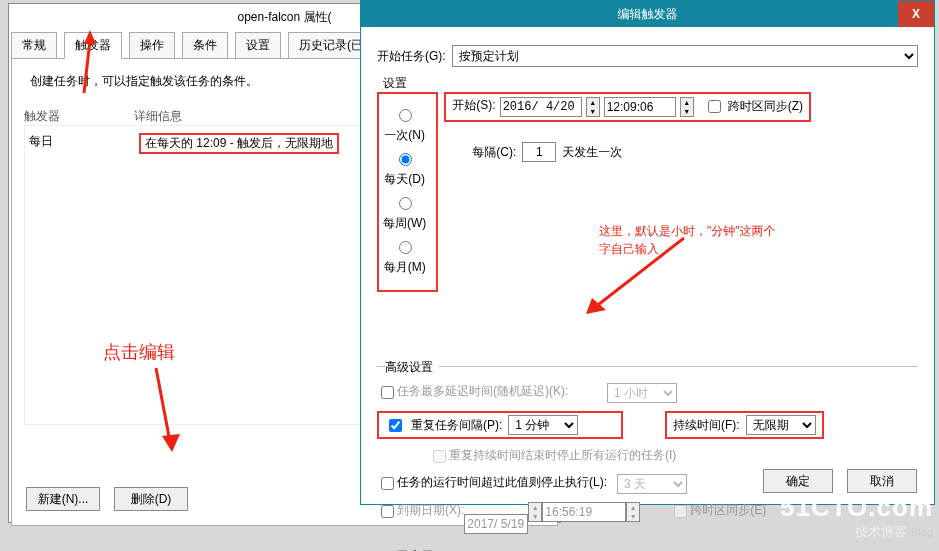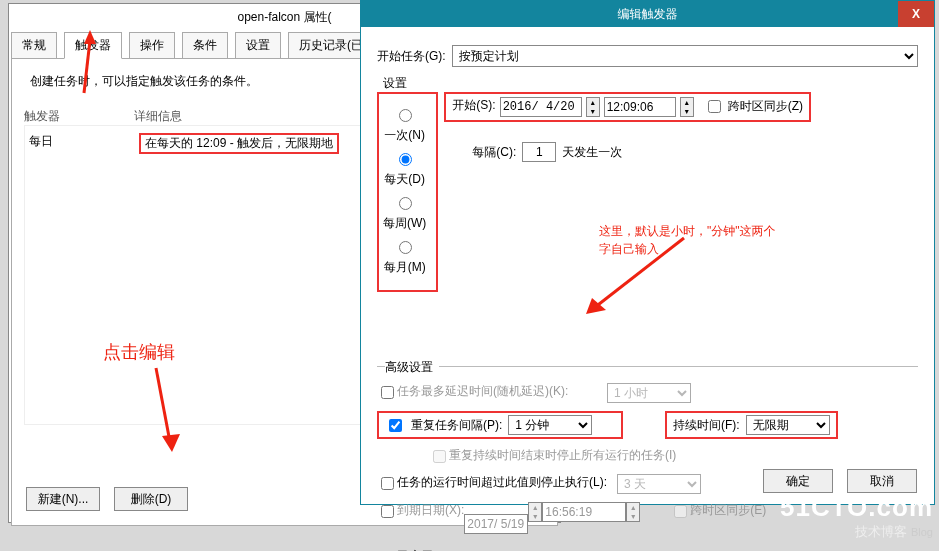--- a/index.html
+++ b/index.html
@@ -41,21 +41,21 @@
   .num-input { width:34px; text-align:center; }
   .spin { display:inline-block; width:14px; height:20px; border:1px solid #888; background:#eee; font-size:8px; line-height:9px; text-align:center;}
   .tz-line { display:flex; align-items:center; gap:4px; margin-left:6px; vertical-align:top;}
 
   .note { color:#e21; position:absolute; }
   .note1 { left:238px; top:195px; width:340px; line-height:1.5; }
 
   .adv-group { border-top:1px solid #bbb; margin-top:14px; padding-top:8px; position:relative;}
   .adv-title { position:absolute; top:-8px; left:8px; background:#fff; padding-right:6px;}
   .adv-line { display:flex; align-items:flex-start; margin:8px 0; }
-  .select-sm { width:84px; height:20px;}
+  .select-sm { width:70px; height:20px;}
   .dim { color:#999; }
   .box-red { border:2px solid #e33; padding:2px 6px; display:flex; align-items:center; gap:6px;}
   .right-btns { position:absolute; right:17px; bottom:12px; display:flex; gap:14px;}
   .right-btns .btn { min-width:70px; }
 
   
   .arrow { position:absolute; z-index:20; overflow:visible;}
   .arrow line { stroke:#e21; stroke-width:3; }
   .arrow polygon { fill:#e21; }
 

